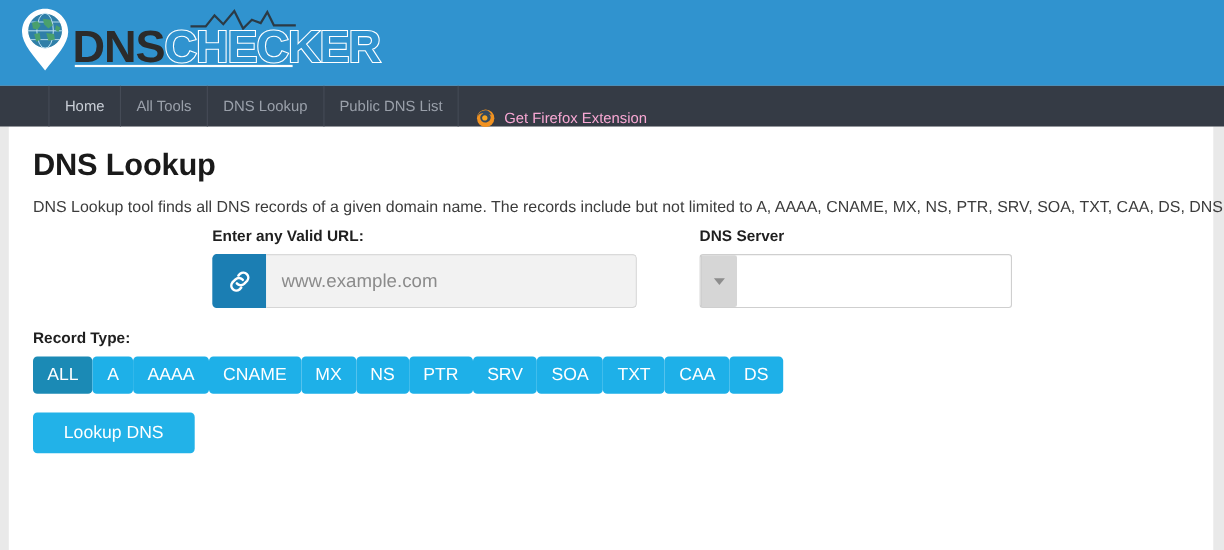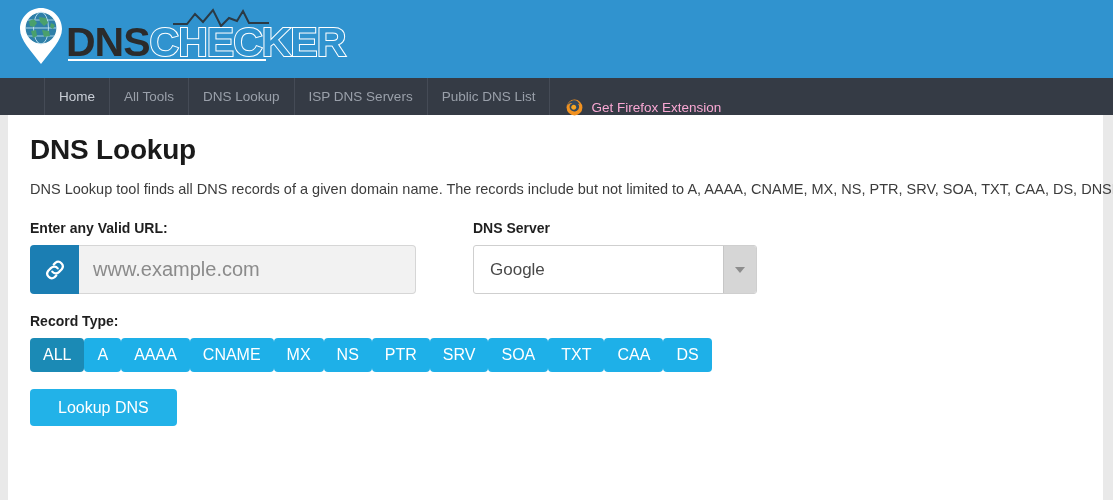--- a/index.html
+++ b/index.html
@@ -118,23 +118,24 @@
   }
   .page-desc {
     margin: 12px 0 0 0;
     font-size: 14.5px;
     color: #3c3c3c;
     line-height: 20px;
     white-space: nowrap;
   }
 
   .form-row {
-    margin-top: 21px;
+    margin-top: 7px;
     display: flex;
     align-items: flex-start;
+    justify-content: center;
   }
   .field-col-url { width: 414px; }
   .field-col-server { margin-left: 29px; width: 284px; }
 
   .field-label {
     font-size: 14px;
     font-weight: bold;
     color: #1f1f1f;
     margin-bottom: 9px;
     display: block;
@@ -154,21 +155,21 @@
     align-items: center;
     justify-content: center;
     flex: none;
   }
   .url-input {
     flex: 1;
     border: 1px solid #d6d6d6;
     border-left: none;
     border-radius: 0 4px 4px 0;
     background: #f2f2f2;
-    font-size: 20px;
+    font-size: 17px;
     color: #be185d;
     padding: 16px 14px;
     outline: none;
     font-family: "Liberation Sans", sans-serif;
   }
   .url-input::placeholder { color: #8b8b8b; }
 
   
   .select-wrap {
     display: flex;
@@ -282,23 +283,20 @@
     <div class="nav-item first active">
       <span>Home</span>
     </div>
     <div class="nav-item">
       <span>All Tools</span>
     </div>
     <div class="nav-item">
       <span>DNS Lookup</span>
     </div>
     <div class="nav-item">
-      <span>ISP DNS Servers</span>
-    </div>
-    <div class="nav-item">
       <span>Public DNS List</span>
     </div>
     <div class="nav-item ext">
       <svg class="ff-icon" viewBox="0 0 20 20">
         <circle cx="10" cy="10" r="9.3" fill="#f29220"></circle>
         <path d="M10 1.4 C5.6 1.4 2.2 4.4 1.4 8.2 C2.6 5.6 5.2 4.3 7.6 4.8 C5.4 5.6 4 7.4 4.2 9.8 C4.4 12.6 6.8 14.6 9.6 14.6 C13 14.6 15.4 12 15.4 9 C15.4 7.6 14.8 6.4 13.8 5.6 C14.8 5.6 15.8 6.1 16.4 6.9 C15.1 3.6 12.8 1.4 10 1.4 Z" fill="#34495e"></path>
         <path d="M6.2 9.6 C6.2 8 7.5 6.7 9.1 6.7 C10.7 6.7 12 8 12 9.6 C12 11.2 10.7 12.5 9.1 12.5 C7.5 12.5 6.2 11.2 6.2 9.6 Z" fill="#f5a623"></path>
       </svg>
       <span>Get Firefox Extension</span>
     </div>
@@ -321,21 +319,20 @@
                 <path d="M14.5 10.5 a4.2 4.2 0 0 0 -6.1 -0.4 l-2.6 2.6 a4.2 4.2 0 0 0 5.9 5.9 l1.5 -1.5" fill="none" stroke="#ffffff" stroke-width="2.1" stroke-linecap="round"></path>
               </svg>
             </div>
             <input class="url-input" type="text" placeholder="www.example.com" style="">
           </div>
         </div>
 
         <div class="field-col-server">
           <label class="field-label">DNS Server</label>
           <div class="select-wrap">
-            <div class="select-value">Google</div>
             <div class="select-arrow-btn">
               <span class="caret"></span>
             </div>
           </div>
         </div>
 
       </div>
 
       <div class="record-section">
         <label class="field-label">Record Type:</label>

